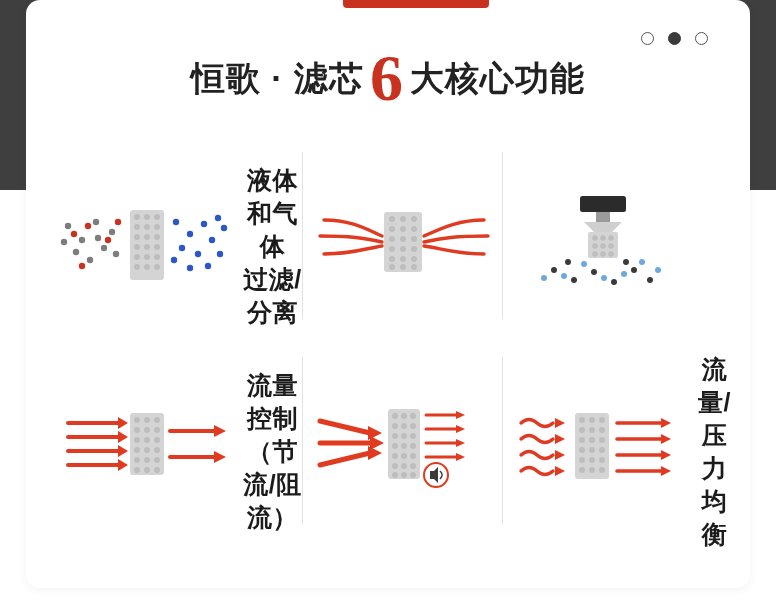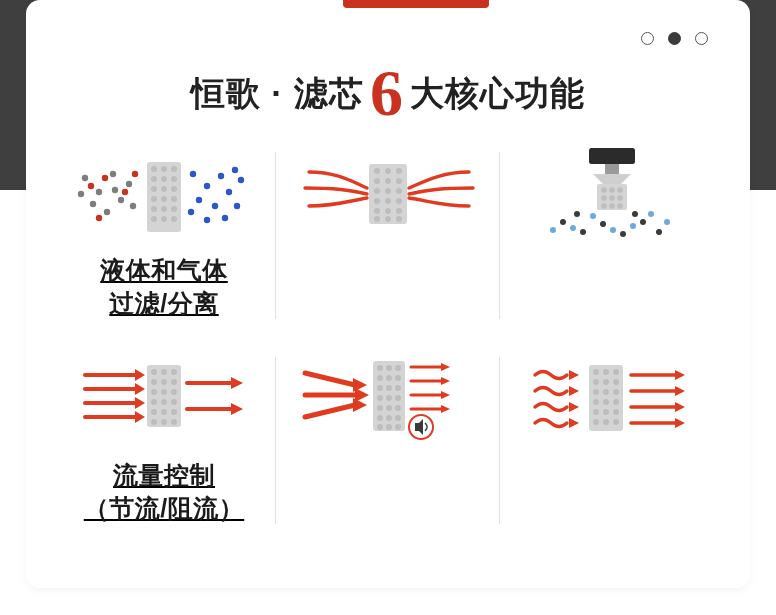--- a/index.html
+++ b/index.html
@@ -66,21 +66,21 @@
     background: transparent;
   }
   .dot.active {
     background: #3b3b3b;
     border-color: #3b3b3b;
   }
   
   .title {
     position: absolute;
     left: 0;
-    top: 60px;
+    top: 45px;
     width: 724px;
     text-align: center;
     white-space: nowrap;
     color: #222222;
     font-size: 34px;
     font-weight: bold;
     letter-spacing: 1px;
     line-height: 1;
   }
   .title .big-num {
@@ -97,26 +97,24 @@
     left: 26px;
     top: 138px;
     width: 672px;
     display: grid;
     grid-template-columns: 1fr 1fr 1fr;
     grid-template-rows: 205px 205px;
   }
   .cell {
     position: relative;
     display: flex;
-    flex-direction: column;
     align-items: center;
     justify-content: flex-start;
     padding-top: 6px;
     box-sizing: border-box;
-    text-decoration: underline;
   }
   .cell.vline::after {
     content: "";
     position: absolute;
     right: 0;
     top: 14px;
     bottom: 24px;
     width: 1px;
     background: #e2e2e2;
   }
@@ -468,16 +466,17 @@
             <line x1="114" y1="70" x2="158" y2="70"></line>
           </g>
           <g fill="#e03a20">
             <path d="M158 17 L168 22 L158 27 Z"></path>
             <path d="M158 33 L168 38 L158 43 Z"></path>
             <path d="M158 49 L168 54 L158 59 Z"></path>
             <path d="M158 65 L168 70 L158 75 Z"></path>
           </g>
         </svg>
       </div>
+      <div class="cell-label">流量/压力均衡</div>
     </div>
 
   </div>
 </div>
 
 </body></html>

